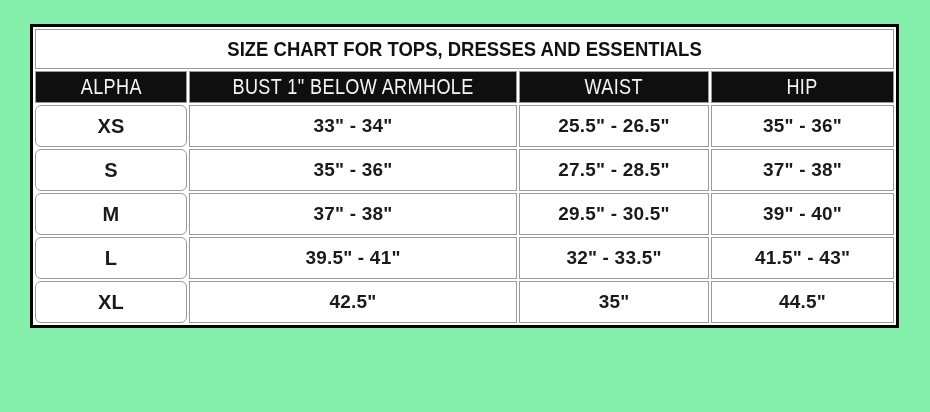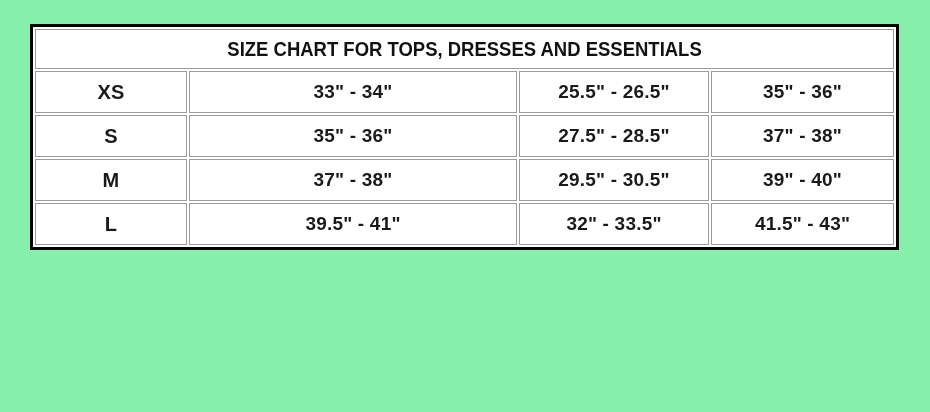--- a/index.html
+++ b/index.html
@@ -70,37 +70,52 @@
   tbody td {
     height: 40px;
     background: #ffffff;
     color: #1a1a1a;
     font-size: 19px;
     font-weight: bold;
     letter-spacing: 0.2px;
   }
   tbody td.alpha-cell {
     font-size: 20px;
+    border-radius: 6px;
   }
 </style>
 </head>
 <body>
 
 <div class="stage">
   <table class="size-chart">
     <colgroup>
       <col class="c0">
         <col class="c1">
         <col class="c2">
         <col class="c3">
     </colgroup>
     <thead>
       <tr class="title-row">
         <th colspan="4">
           <span class="condensed">SIZE CHART FOR TOPS, DRESSES AND ESSENTIALS</span>
+        </th>
+      </tr>
+      <tr class="header-row">
+        <th>
+          <span class="condensed">ALPHA</span>
+        </th>
+        <th>
+          <span class="condensed">BUST 1" BELOW ARMHOLE</span>
+        </th>
+        <th>
+          <span class="condensed">WAIST</span>
+        </th>
+        <th>
+          <span class="condensed">HIP</span>
         </th>
       </tr>
     </thead>
     <tbody>
       <tr>
         <td class="alpha-cell">XS</td>
         <td>33" - 34"</td>
         <td>25.5" - 26.5"</td>
         <td>35" - 36"</td>
       </tr>
@@ -115,15 +130,21 @@
         <td>37" - 38"</td>
         <td>29.5" - 30.5"</td>
         <td>39" - 40"</td>
       </tr>
       <tr>
         <td class="alpha-cell">L</td>
         <td>39.5" - 41"</td>
         <td>32" - 33.5"</td>
         <td>41.5" - 43"</td>
       </tr>
+      <tr>
+        <td class="alpha-cell">XL</td>
+        <td>42.5"</td>
+        <td>35"</td>
+        <td>44.5"</td>
+      </tr>
     </tbody>
   </table>
 </div>
 
 </body></html>

